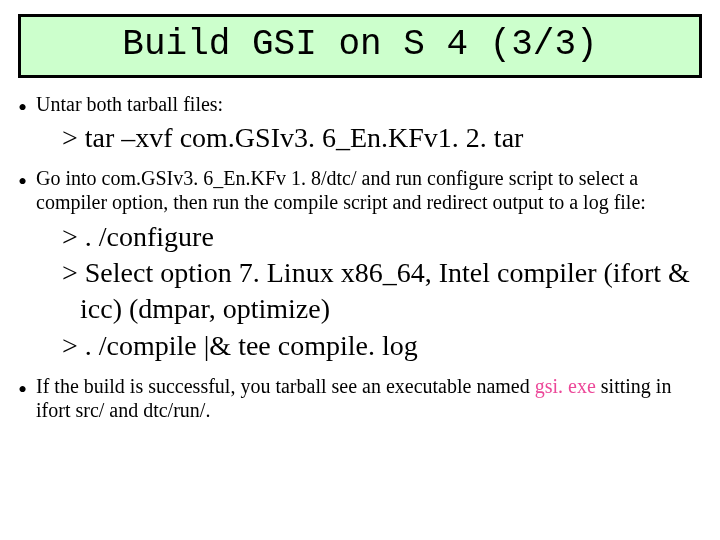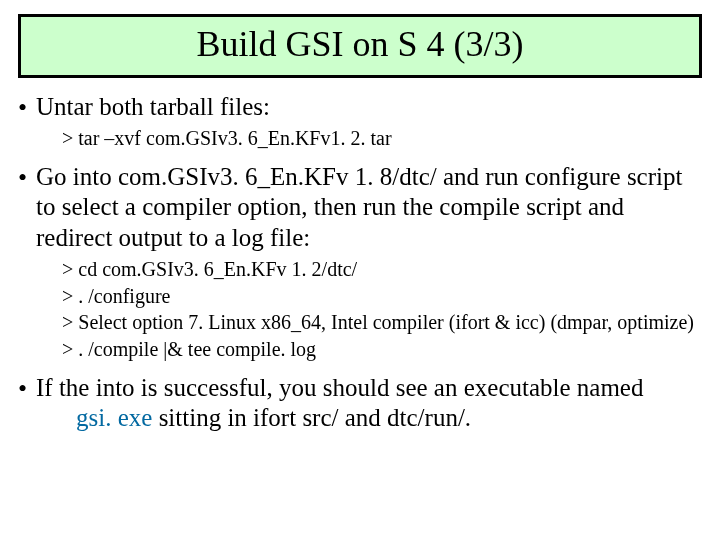--- a/index.html
+++ b/index.html
@@ -17,73 +17,72 @@
     height: 540px;
     padding: 14px 14px 10px 14px;
     box-sizing: border-box;
   }
   .title-box {
     border: 3px solid #000;
     background: #ccffcc;
     text-align: center;
     padding: 8px 10px 10px 10px;
     margin: 0 4px 14px 4px;
+    font-family: Liberation Mono, monospace;
   }
   .title-box .title {
     font-size: 36px;
     line-height: 1.1;
   }
   .bullet {
-    font-size: 25px;
+    font-size: 20px;
     line-height: 1.22;
     margin: 6px 0 4px 0;
     padding-left: 22px;
     position: relative;
   }
   .bullet::before {
     content: "•";
     position: absolute;
     left: 4px;
     top: 0;
     font-size: 26px;
   }
   .cmds {
     margin: 2px 0 10px 48px;
   }
   .cmd {
-    font-size: 20px;
+    font-size: 28px;
     line-height: 1.28;
     padding-left: 18px;
     text-indent: -18px;
     margin: 1px 0;
   }
   .exe {
-    color: #0369a1;
-    margin-left: 40px;
+    color: #ec4899;
   }
 </style>
 </head>
 <body>
 
 <div class="slide">
 
   <div class="title-box">
     <span class="title">Build GSI on S 4 (3/3)</span>
   </div>
 
   <div class="bullet">Untar both tarball files:</div>
   <div class="cmds">
     <div class="cmd">&gt; tar –xvf com.GSIv3. 6_En.KFv1. 2. tar</div>
   </div>
 
   <div class="bullet">Go into com.GSIv3. 6_En.KFv 1. 8/dtc/ and run configure script to select a compiler option, then run the compile script and redirect output to a log file:</div>
   <div class="cmds">
-    <div class="cmd">&gt; cd com.GSIv3. 6_En.KFv 1. 2/dtc/</div>
     <div class="cmd">&gt; . /configure</div>
     <div class="cmd">&gt; Select option 7. Linux x86_64, Intel compiler (ifort &amp; icc) (dmpar, optimize)</div>
     <div class="cmd">&gt; . /compile |&amp; tee compile. log</div>
   </div>
 
   <div class="bullet">
-    <span>If the into is successful, you should see an executable named </span><span class="exe">gsi. exe</span><span> sitting in ifort src/ and dtc/run/.</span>
+    <span>If the build is successful, you tarball see an executable named </span><span class="exe">gsi. exe</span><span> sitting in ifort src/ and dtc/run/.</span>
   </div>
 
 </div>
 
 </body></html>

